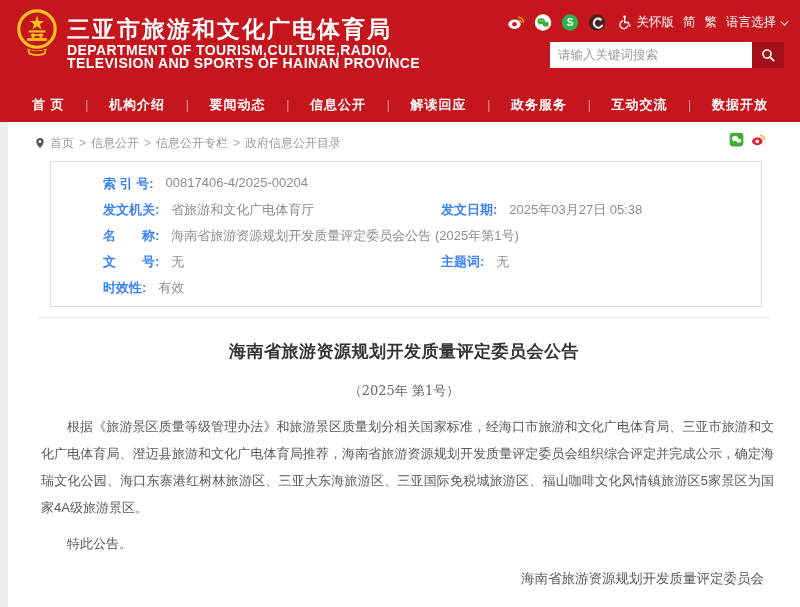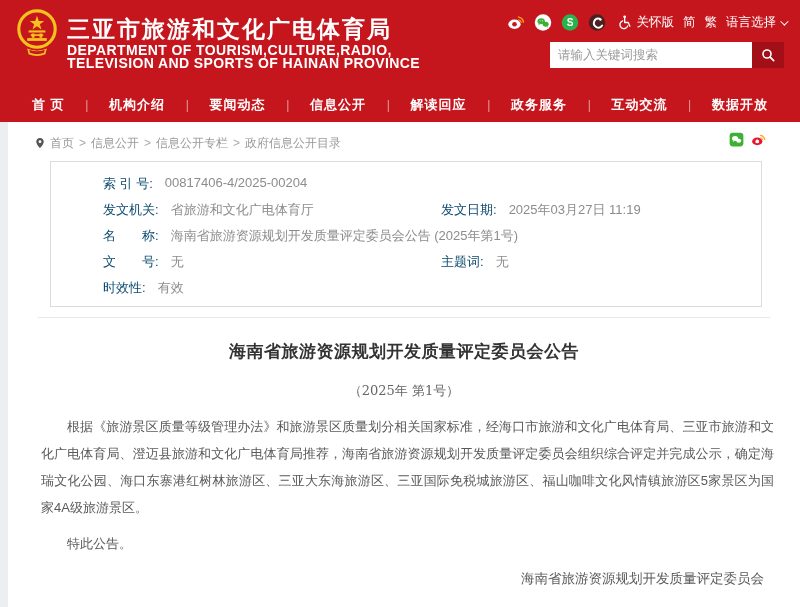--- a/index.html
+++ b/index.html
@@ -38,21 +38,21 @@
   .bsep { margin:0 5px; color:#aaa; }
   .share-icons { position:absolute; right:34px; top:-2px; display:flex; gap:7px; }
   .share-icons span { width:15px; height:15px; display:inline-flex; cursor:pointer; }
   
   .meta { margin:9px 0 0 42px; width:712px; border:1px solid #dcdcdc; padding:9px 0 5px; font-size:13px; }
   .mrow { display:flex; padding:4px 0; }
   .mcell { display:flex; align-items:flex-start; }
   .mcell.left { width:390px; padding-left:52px; }
   .mcell.right { flex:1; }
   .mcell.wide { padding-left:52px; width:100%; }
-  .lbl { font-weight:normal; color:#0c4a6e; white-space:pre; flex-shrink:0; }
+  .lbl { font-weight:bold; color:#3b82f6; white-space:pre; flex-shrink:0; }
   .val { color:#8c8c8c; margin-left:12px; white-space:pre-wrap; }
   .hr1 { border:0; border-top:1px solid #e9e9e9; margin:10px 30px 0; }
   
   .art-title { margin-top:22px; text-align:center; font-size:17px; font-weight:bold; color:#333; letter-spacing:0.5px; }
   .art-issue { margin-top:19px; text-align:center; font-size:13px; color:#666; font-family:"DejaVu Serif","Liberation Serif",serif; }
   .art-body { margin:13px 26px 0 33px; font-size:13px; color:#595959; line-height:27px; text-indent:2em; text-align:justify; }
   .art-closing { margin:14px 26px 0 33px; font-size:13px; color:#595959; text-indent:2em; }
   .art-sign { margin:17px 36px 0 0; text-align:right; font-size:13.5px; color:#595959; }
 </style>
 </head>
@@ -195,21 +195,21 @@
         <span class="val">00817406-4/2025-00204</span>
       </div>
     </div>
     <div class="mrow">
       <div class="mcell left">
         <span class="lbl">发文机关:</span>
         <span class="val">省旅游和文化广电体育厅</span>
       </div>
       <div class="mcell right">
         <span class="lbl">发文日期:</span>
-        <span class="val">2025年03月27日 11:19</span>
+        <span class="val">2025年03月27日 05:38</span>
       </div>
     </div>
     <div class="mrow">
       <div class="mcell wide">
         <span class="lbl">名　　称:</span>
         <span class="val">海南省旅游资源规划开发质量评定委员会公告 (2025年第1号)</span>
       </div>
     </div>
     <div class="mrow">
       <div class="mcell left">

